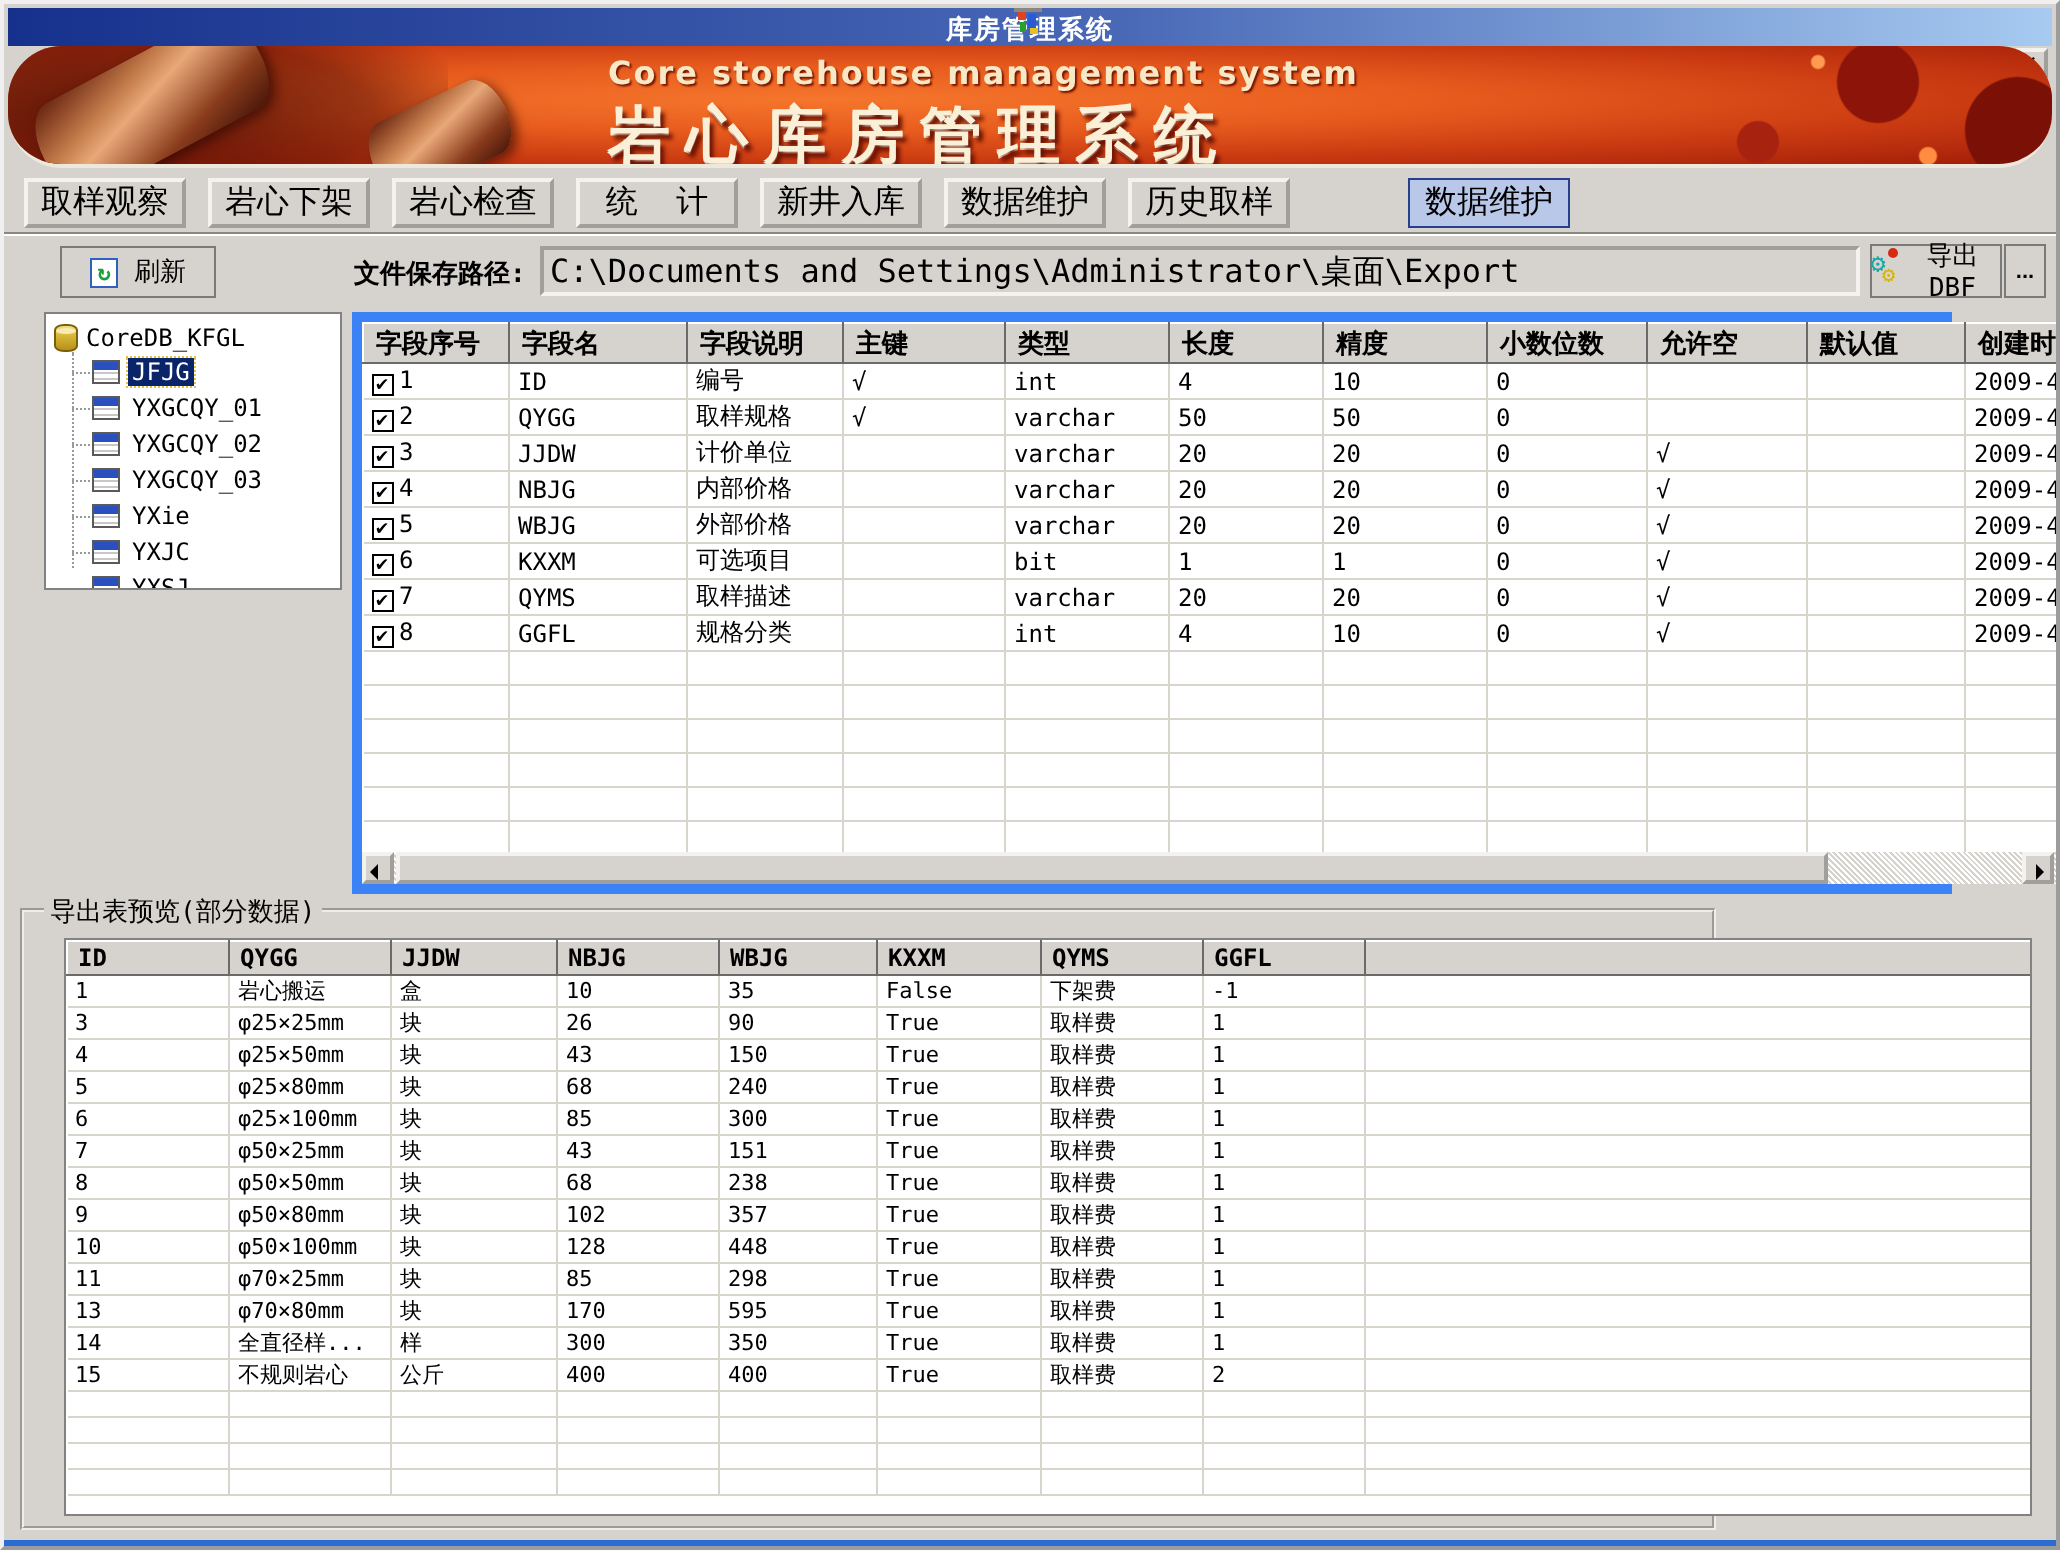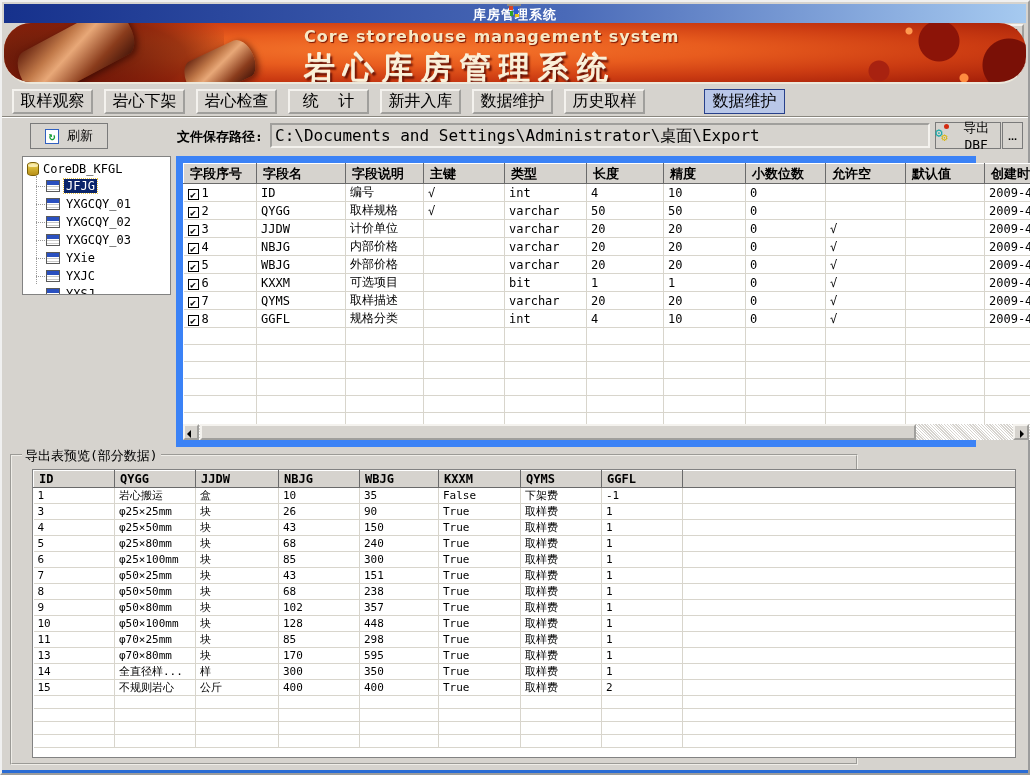--- a/index.html
+++ b/index.html
@@ -100,21 +100,21 @@
   .tbl-icon { width:14px; height:12px; margin:0 4px 0 1px; border:1px solid #5a5a5a;
     background:
       linear-gradient(#2a50c0 0 4px, transparent 4px),
       repeating-linear-gradient(to bottom, #fff 0 2px, #c8c8c8 2px 3px),
       #fff; flex:none; }
   .tree-label { padding:0 2px; }
   .tree-label.selected { background:#0a246a; color:#fff; outline:1px dotted #e8c040; }
 
   
   .fields-panel { position:absolute; left:174px; top:154px; width:800px; height:291px;
-    border:7px solid #3b82f6; background:#fff; }
+    border:5px solid #3b82f6; background:#fff; }
   .fields-clip { position:absolute; left:0; top:0; width:847px; height:272px; overflow:hidden; }
   table { border-collapse:collapse; table-layout:fixed; }
   .fields-table { width:891px; font-size:12px; }
   .fields-table th { height:20px; background:#d6d3ce; font-weight:bold; text-align:left;
     padding:0 0 0 6px; border:1px solid; border-color:#fff #6a6a6a #6a6a6a #fff;
     white-space:nowrap; overflow:hidden; font-size:13px; }
   .fields-table td { height:17px; border-right:1px solid #d8d5cc; border-bottom:1px solid #d8d5cc;
     padding:0 0 0 4px; white-space:nowrap; overflow:hidden; background:#fff; }
   .checkbox { display:inline-block; width:11px; height:11px; border:1px solid #000;
     background:#fff; color:#000; font-size:10px; line-height:10px; text-align:center;

